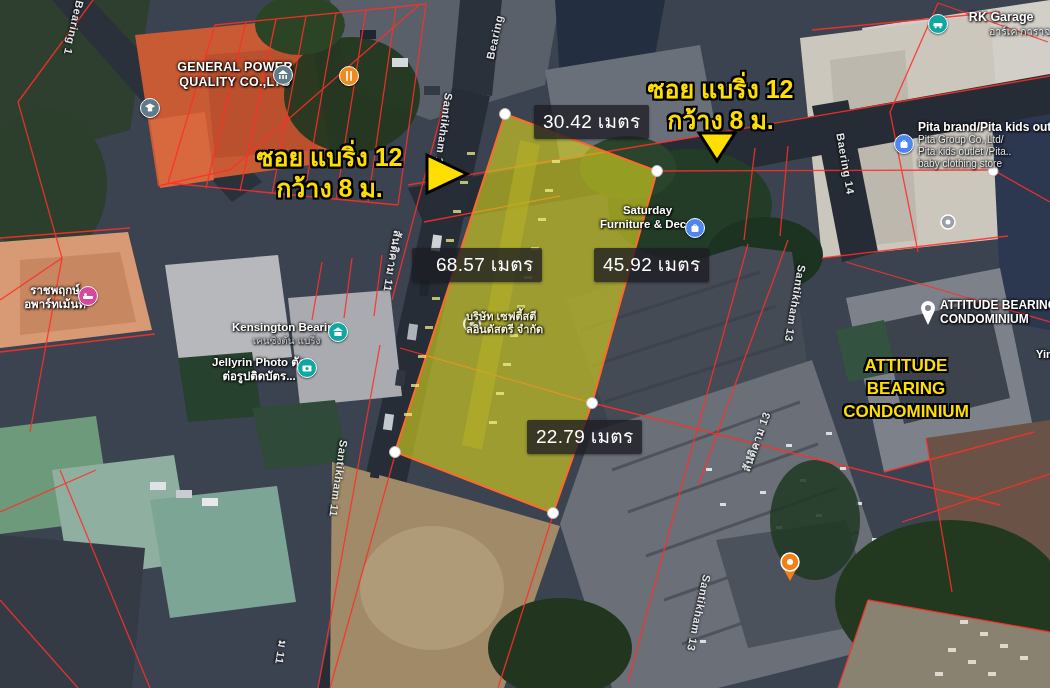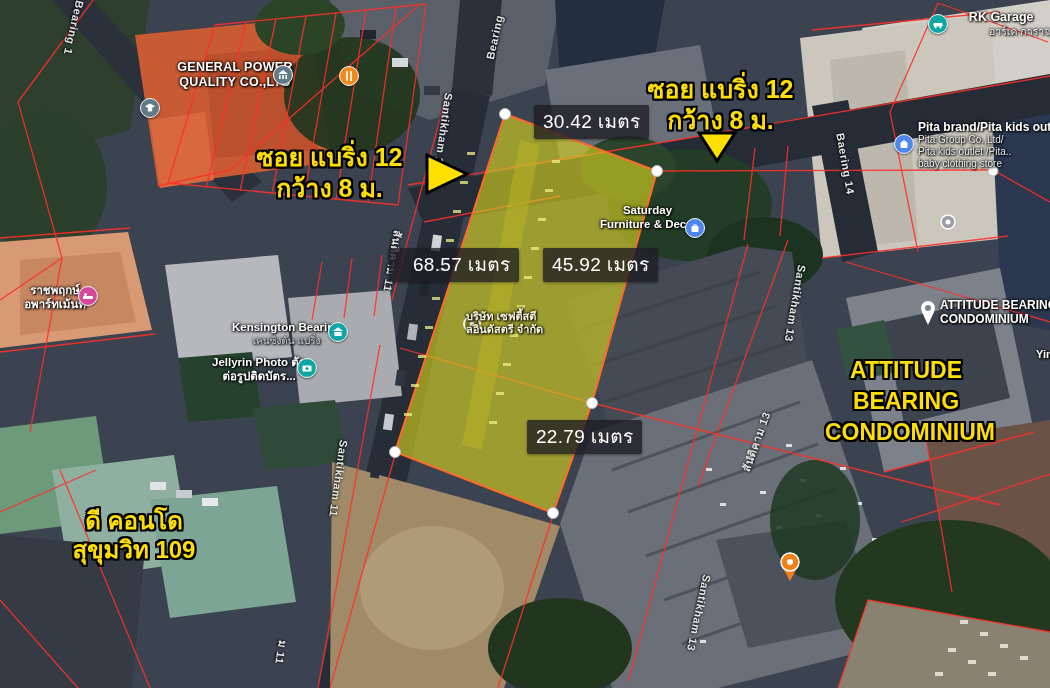--- a/index.html
+++ b/index.html
@@ -342,44 +342,40 @@
       </svg>
   </div>
   <div class="icon" style="left:894px;top:134px;background:#4e86f0;">
     <svg width="12" height="12" viewBox="0 0 12 12">
         <rect x="2.5" y="4" width="7" height="6" rx="1" fill="#fff"></rect>
         <path d="M4.4 4.6 a1.6 1.8 0 0 1 3.2 0" stroke="#fff" stroke-width="1.1" fill="none"></path>
       </svg>
   </div>
 
   <div class="chip" style="left:534px;top:105px;">30.42 เมตร</div>
-  <div class="chip" style="left:389px;top:248px;padding-left:24px;">68.57 เมตร</div>
-  <div class="chip" style="left:543px;top:248px;">45.92 เมตร</div>
+  <div class="chip" style="left:412px;top:248px;padding-left:24px;">68.57 เมตร</div>
+  <div class="chip" style="left:594px;top:248px;">45.92 เมตร</div>
   <div class="chip" style="left:527px;top:420px;">22.79 เมตร</div>
 
   <div class="anno" style="left:242px;top:142px;width:175px;font-size:25px;">
     <span>ซอย แบริ่ง 12</span>
     <span>กว้าง 8 ม.</span>
   </div>
   <svg class="tri" style="left:424px;top:152px;" width="46" height="44">
     <polygon points="3,3 43,22 3,41" fill="#ffdf00" stroke="#000" stroke-width="3"></polygon>
   </svg>
 
   <div class="anno" style="left:638px;top:74px;width:165px;font-size:25px;">
     <span>ซอย แบริ่ง 12</span>
     <span>กว้าง 8 ม.</span>
   </div>
   <svg class="tri" style="left:696px;top:130px;" width="42" height="34">
     <polygon points="3,3 39,3 21,31" fill="#ffdf00" stroke="#000" stroke-width="3"></polygon>
   </svg>
 
-  <div class="anno" style="left:825px;top:355px;width:162px;font-size:23px;line-height:1.35;">
+  <div class="anno" style="left:825px;top:355px;width:162px;font-size:17px;line-height:1.35;">
     <span>ATTITUDE</span>
     <span>BEARING</span>
     <span>CONDOMINIUM</span>
   </div>
 
-  <div class="anno" style="left:55px;top:506px;width:158px;font-size:24px;">
-    <span>ดี คอนโด</span>
-    <span>สุขุมวิท 109</span>
-  </div>
 
 </div>
 
 </body></html>

